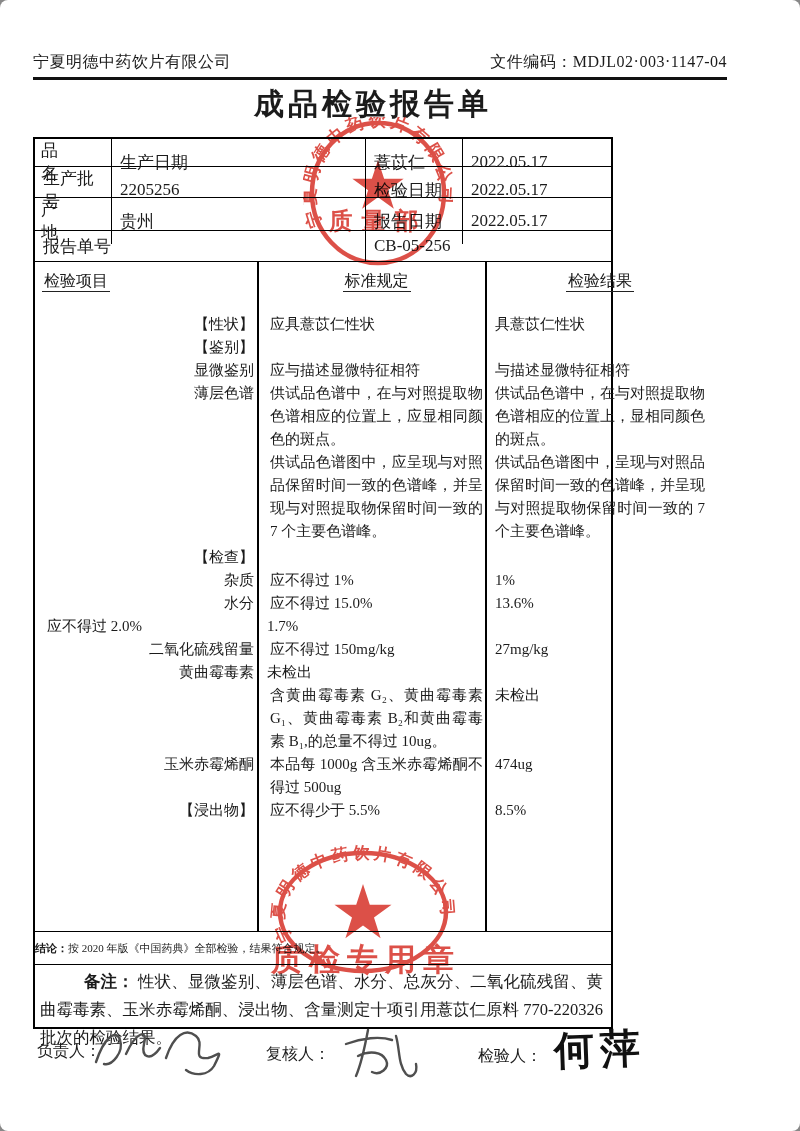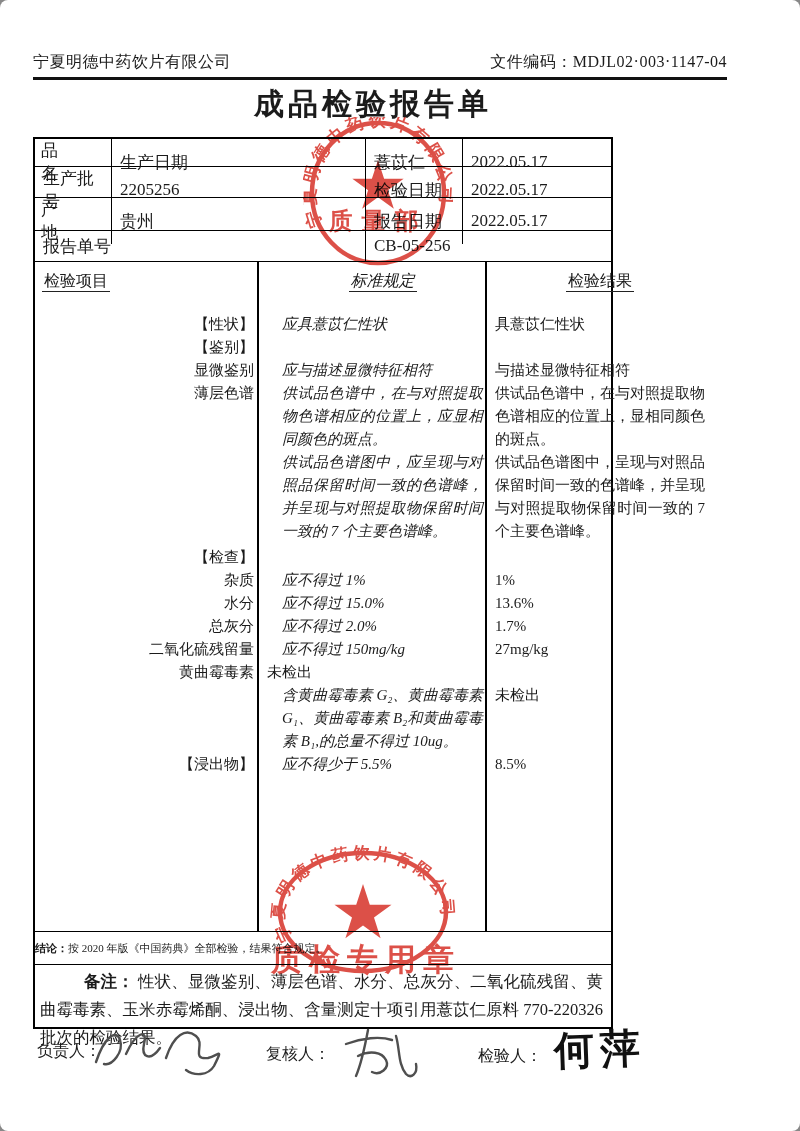--- a/index.html
+++ b/index.html
@@ -31,21 +31,21 @@
   .ic+.ic{border-left:1.5px solid #000;}
   .rh1{height:28px}.rh2{height:31px}.rh3{height:33px}.rh4{height:31px}
   .just{justify-content:space-between;padding:0 12px 0 6px;}
   
   .main-section{position:relative;min-height:670px;border-bottom:1.5px solid #000;box-sizing:border-box;}
   .vline{position:absolute;top:0;bottom:0;width:1.5px;background:#000;}
   .vl1{left:222px}.vl2{left:450px}
   .mr{display:grid;grid-template-columns:223px 228px 229px;}
   .mc{box-sizing:border-box;font-size:15px;line-height:23px;}
   .mc1{padding:0 4px 0 7px;text-align:right;}
-  .mc2{padding:0 3px 0 24px;text-align:justify;font-style:italic;}
+  .mc2{padding:0 3px 0 12px;text-align:justify;}
   .mc3{padding:0 10px 0 9px;text-align:justify;}
   .mh{padding-top:7px;padding-bottom:21px;}
   .mh .mc{text-align:center;font-size:16px;}
   .mh .mc1{text-align:left;}
   .mh span{border-bottom:1.5px solid #222;padding:0 2px 2px 2px;}
   .gap-top .mc{padding-top:3px;}
   
   .conclusion-row{
     height:33px;border-bottom:1.5px solid #000;display:flex;align-items:center;
     font-size:11px;box-sizing:border-box;
@@ -150,37 +150,41 @@
         <div class="mc mc1">杂质</div>
         <div class="mc mc2">应不得过 1%</div>
         <div class="mc mc3">1%</div>
       </div>
       <div class="mr">
         <div class="mc mc1">水分</div>
         <div class="mc mc2">应不得过 15.0%</div>
         <div class="mc mc3">13.6%</div>
       </div>
       <div class="mr">
-        <div class="mc mc1">总灰分</div>
         <div class="mc mc2">应不得过 2.0%</div>
         <div class="mc mc3">1.7%</div>
       </div>
       <div class="mr">
         <div class="mc mc1">二氧化硫残留量</div>
         <div class="mc mc2">应不得过 150mg/kg</div>
         <div class="mc mc3">27mg/kg</div>
       </div>
       <div class="mr">
         <div class="mc mc1">黄曲霉毒素</div>
         <div class="mc mc3">未检出</div>
       </div>
       <div class="mr">
         <div class="mc mc1"></div>
         <div class="mc mc2">含黄曲霉毒素 G₂、黄曲霉毒素 G₁、黄曲霉毒素 B₂和黄曲霉毒素 B₁,的总量不得过 10ug。</div>
         <div class="mc mc3">未检出</div>
+      </div>
+      <div class="mr">
+        <div class="mc mc1">玉米赤霉烯酮</div>
+        <div class="mc mc2">本品每 1000g 含玉米赤霉烯酮不得过 500ug</div>
+        <div class="mc mc3">474ug</div>
       </div>
       <div class="mr">
         <div class="mc mc1">【浸出物】</div>
         <div class="mc mc2">应不得少于 5.5%</div>
         <div class="mc mc3">8.5%</div>
       </div>
     </div>
 
     <div class="conclusion-row">
       <b>结论：</b>

